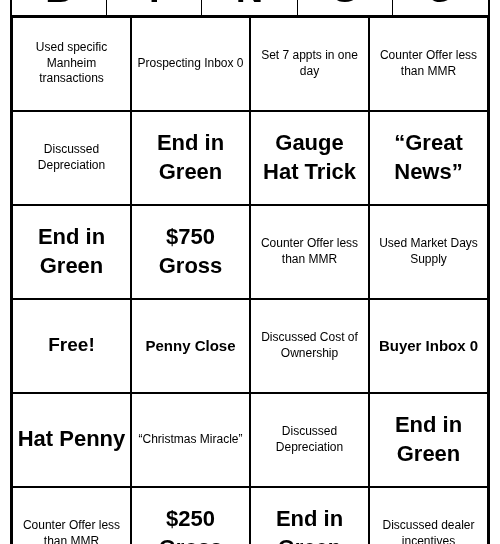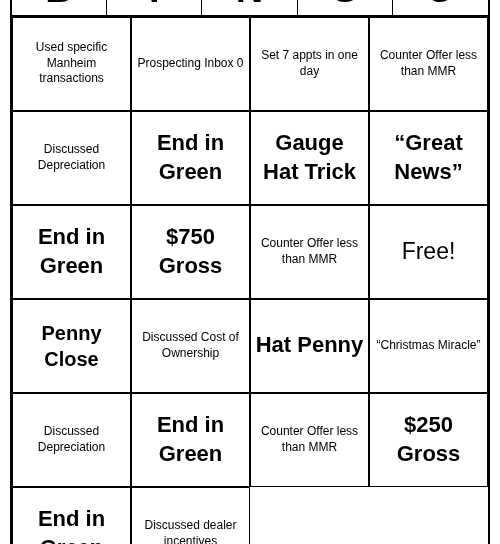--- a/index.html
+++ b/index.html
@@ -61,26 +61,26 @@
       word-break: break-word;
       hyphens: auto;
     }
 
     .bingo-cell.large-text {
       font-size: 22px;
       font-weight: bold;
     }
 
     .bingo-cell.free {
-      font-size: 23px;
-      font-weight: normal;
+      font-size: 19px;
+      font-weight: bold;
     }
 
     .bingo-cell.medium-text {
-      font-size: 20px;
+      font-size: 15px;
       font-weight: bold;
       text-align: center;
     }
   </style>
 </head>
 <body>
 
 <div class="bingo-card">
   <div class="bingo-header">
   <div class="bingo-header-cell">B</div>
@@ -94,23 +94,25 @@
       <div class="bingo-cell">Prospecting Inbox 0</div>
       <div class="bingo-cell">Set 7 appts in one day</div>
       <div class="bingo-cell">Counter Offer less than MMR</div>
       <div class="bingo-cell">Discussed Depreciation</div>
       <div class="bingo-cell large-text">End in Green</div>
       <div class="bingo-cell large-text">Gauge Hat Trick</div>
       <div class="bingo-cell large-text">“Great News”</div>
       <div class="bingo-cell large-text">End in Green</div>
       <div class="bingo-cell large-text">$750 Gross</div>
       <div class="bingo-cell">Counter Offer less than MMR</div>
+      <div class="bingo-cell">Used Market Days Supply</div>
       <div class="bingo-cell free">Free!</div>
       <div class="bingo-cell medium-text">Penny Close</div>
       <div class="bingo-cell">Discussed Cost of Ownership</div>
+      <div class="bingo-cell medium-text">Buyer Inbox 0</div>
       <div class="bingo-cell large-text">Hat Penny</div>
       <div class="bingo-cell">“Christmas Miracle”</div>
       <div class="bingo-cell">Discussed Depreciation</div>
       <div class="bingo-cell large-text">End in Green</div>
       <div class="bingo-cell">Counter Offer less than MMR</div>
       <div class="bingo-cell large-text">$250 Gross</div>
       <div class="bingo-cell large-text">End in Green</div>
       <div class="bingo-cell">Discussed dealer incentives</div>
     </div>
 </div>

